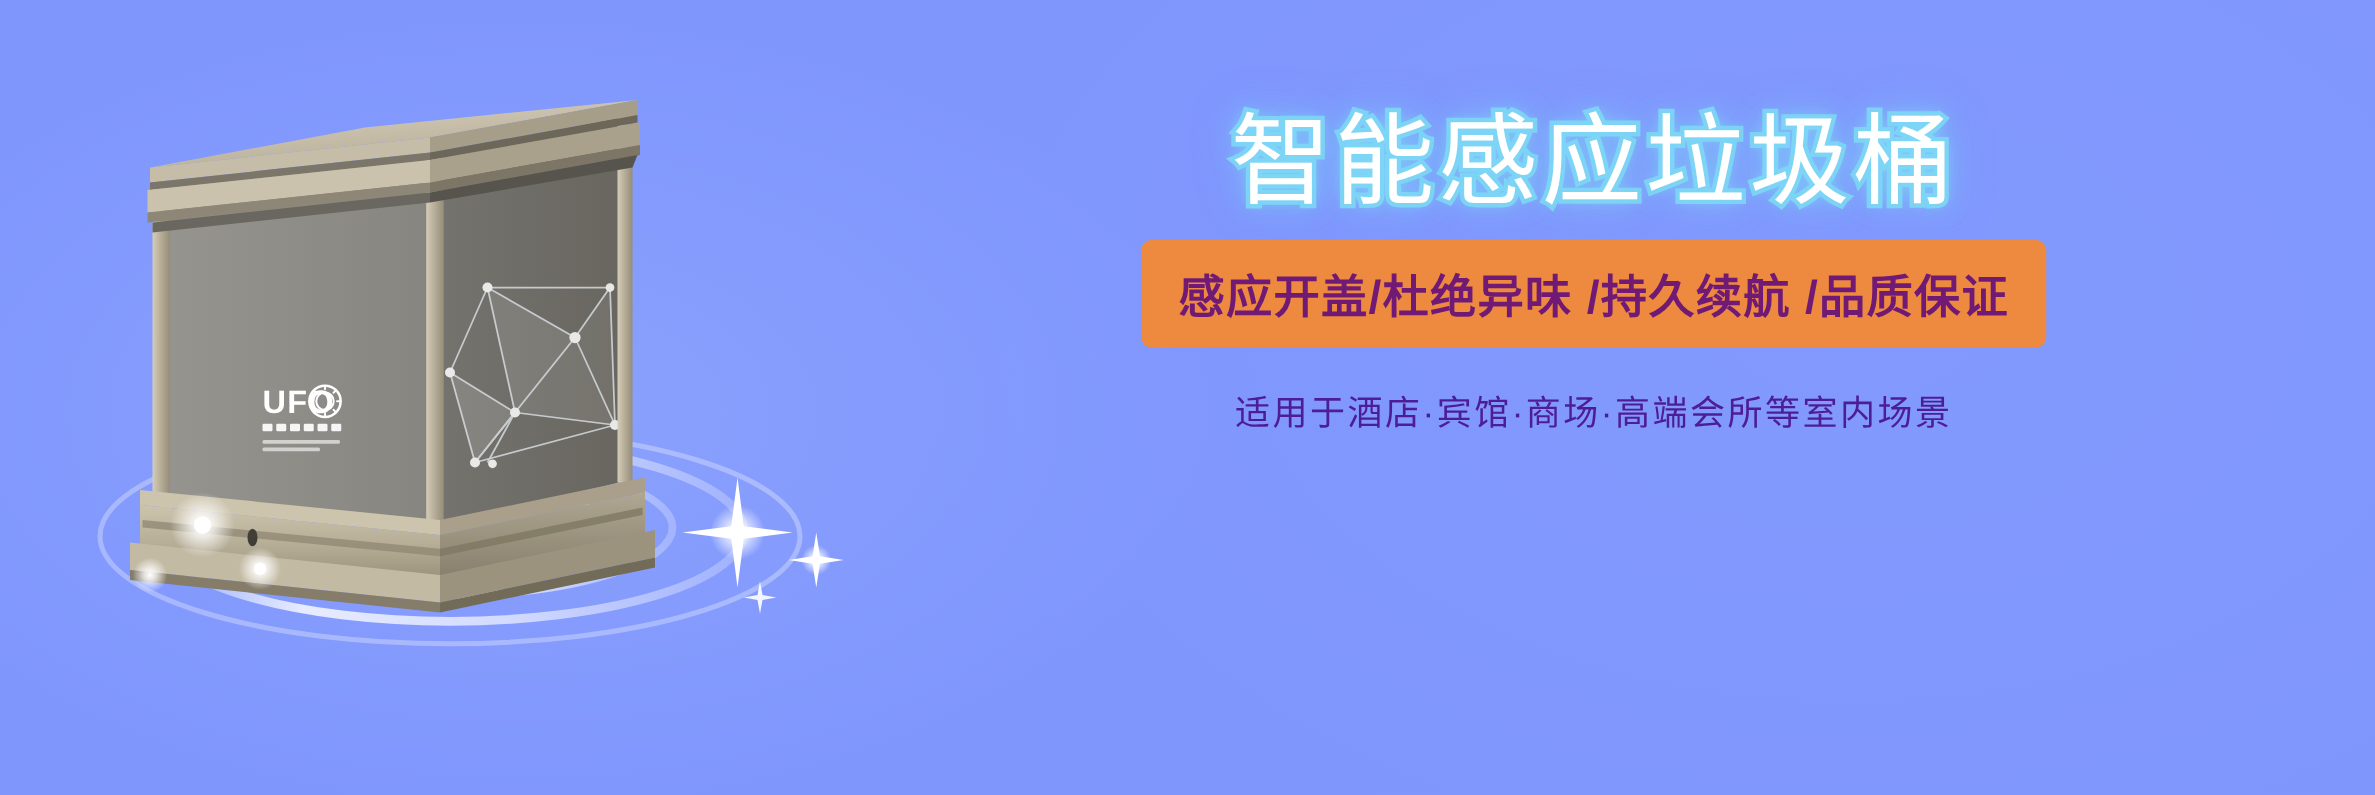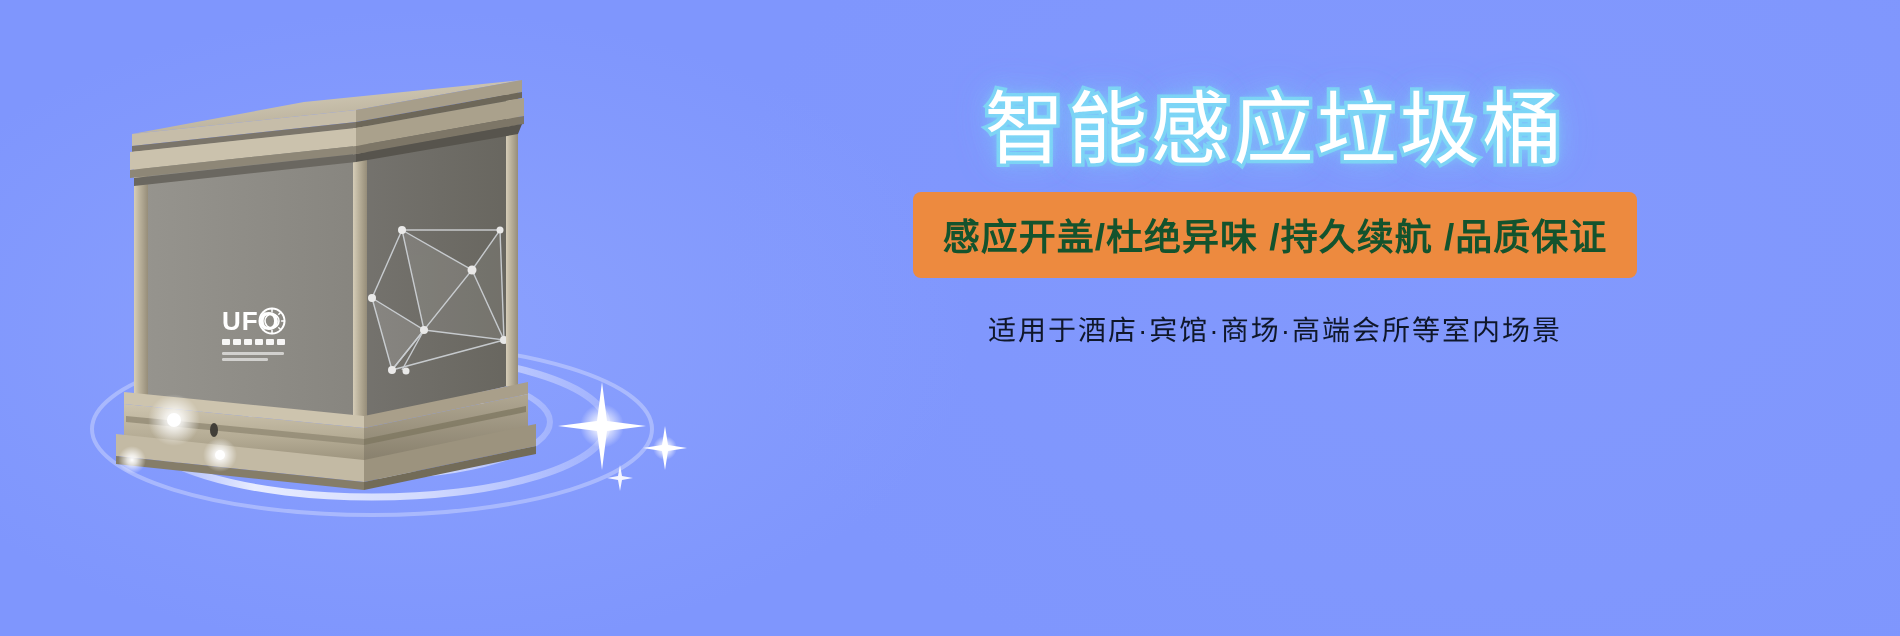--- a/index.html
+++ b/index.html
@@ -25,21 +25,21 @@
     inset: 0;
     background:
       radial-gradient(ellipse 900px 520px at 22% 52%, rgba(160,180,255,0.38) 0%, rgba(127,150,253,0) 62%),
       radial-gradient(ellipse 1100px 700px at 78% 40%, rgba(138,160,255,0.30) 0%, rgba(127,150,253,0) 70%);
     pointer-events: none;
   }
 
   
   .product-stage {
     position: absolute;
-    left: 72px;
+    left: 60px;
     top: 30px;
     width: 640px;
     height: 500px;
   }
   .product-svg { display: block; width: 100%; height: 100%; overflow: visible; }
 
   
   .copy {
     position: absolute;
     left: 700px;
@@ -84,34 +84,34 @@
   .subhead .gap { display: inline-block; width: 20px; }
 
   .badge-row {
     margin-top: 22px;
     display: flex;
     justify-content: center;
   }
   .badge {
     display: inline-block;
     background: #ed8a3f;
-    color: #14532d;
+    color: #701a75;
     font-size: 37px;
     font-weight: 700;
     letter-spacing: 1px;
     padding: 15px 30px 17px 30px;
     border-radius: 8px;
     white-space: nowrap;
   }
 
   .tagline {
     margin-top: 30px;
     font-size: 28px;
     font-weight: 400;
-    color: #0f172a;
+    color: #4c1d95;
     letter-spacing: 2px;
     white-space: nowrap;
   }
 </style>
 </head>
 <body>
 
 <div class="banner">
 
   <div class="bg-glow"></div>

